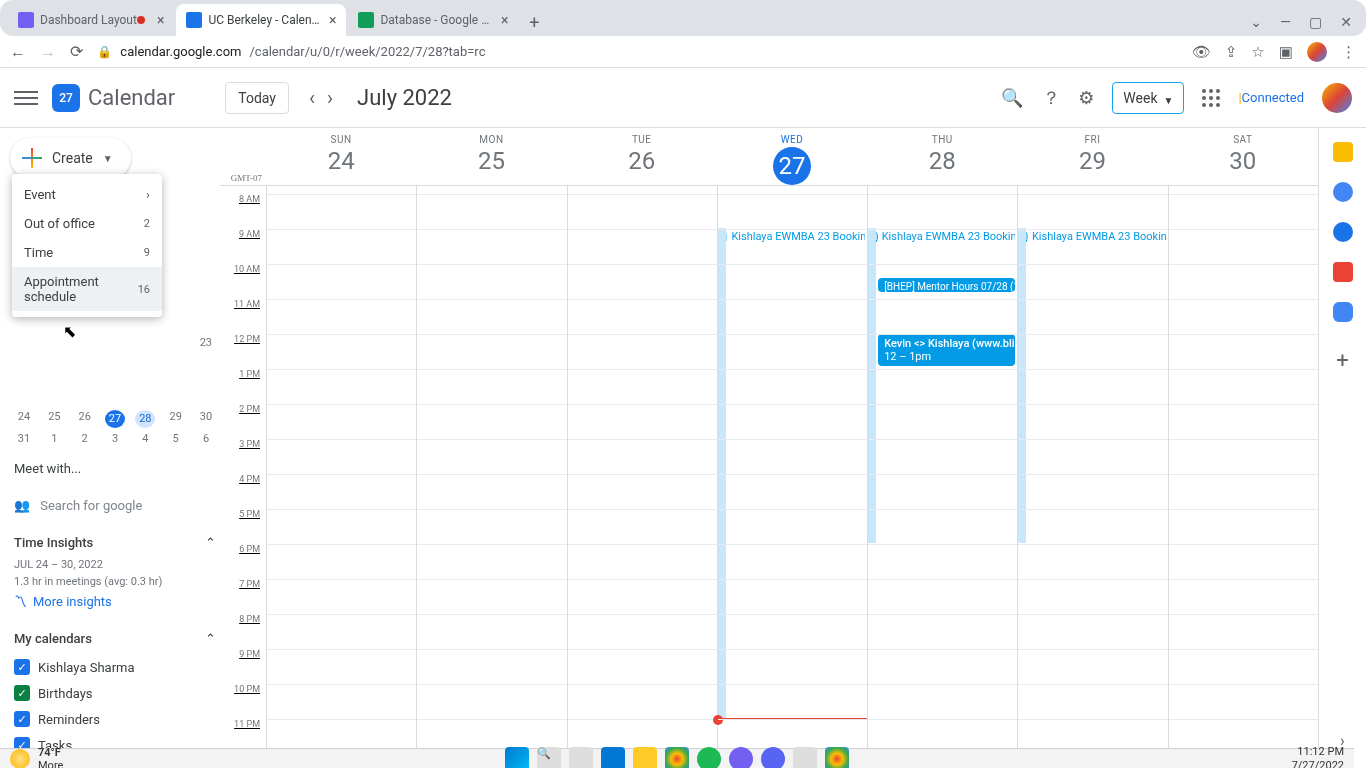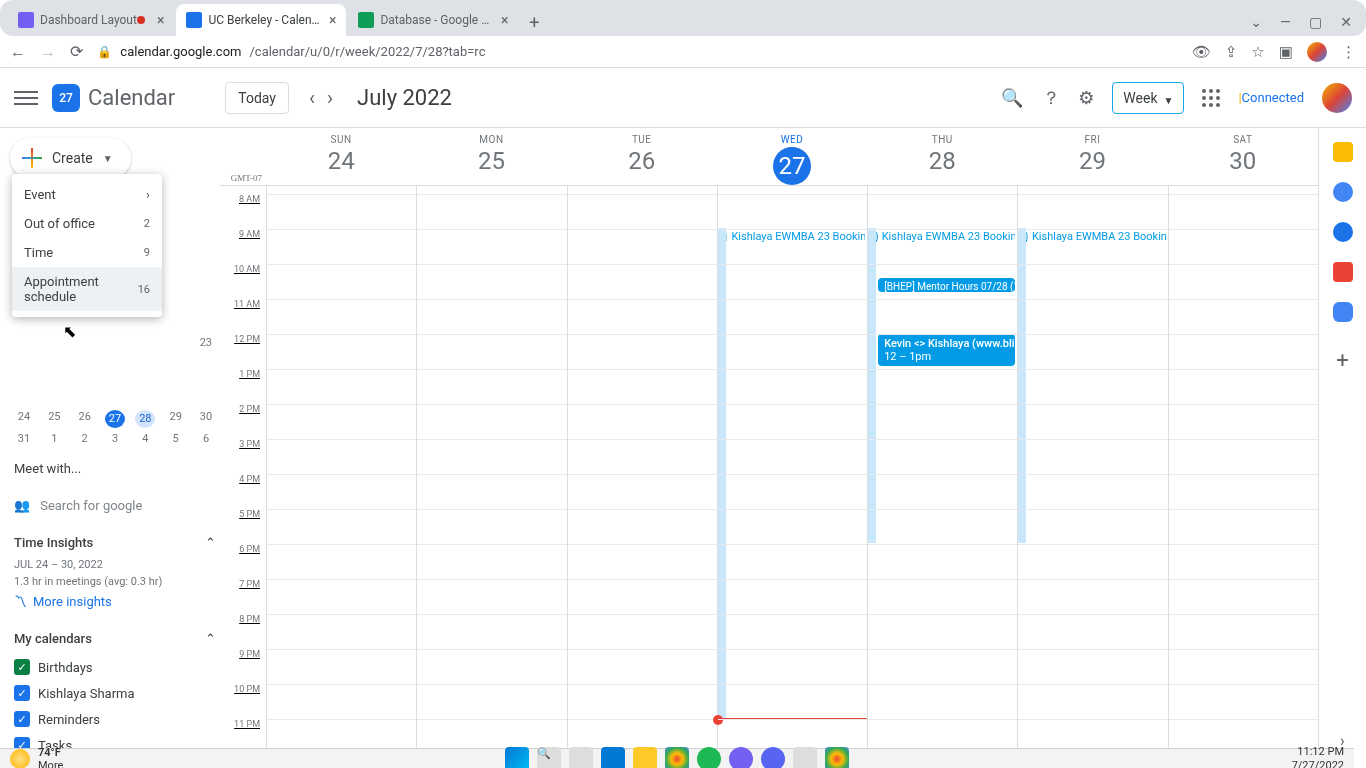--- a/index.html
+++ b/index.html
@@ -267,26 +267,26 @@
       </div>
     </div>
 
     <div class="side-sec">
       <div class="sec-header">
         <span>My calendars</span>
         <span>⌃</span>
       </div>
       <div class="cal-list">
         <div class="item">
+            <span class="ck" style="background:#1a73e8"></span>
+            <span>Kishlaya Sharma</span>
+          </div>
+        <div class="item">
             <span class="ck" style="background:#0b8043"></span>
             <span>Birthdays</span>
-          </div>
-        <div class="item">
-            <span class="ck" style="background:#1a73e8"></span>
-            <span>Kishlaya Sharma</span>
           </div>
         <div class="item">
             <span class="ck" style="background:#1a73e8"></span>
             <span>Reminders</span>
           </div>
         <div class="item">
             <span class="ck" style="background:#1a73e8"></span>
             <span>Tasks</span>
           </div>
       </div>

